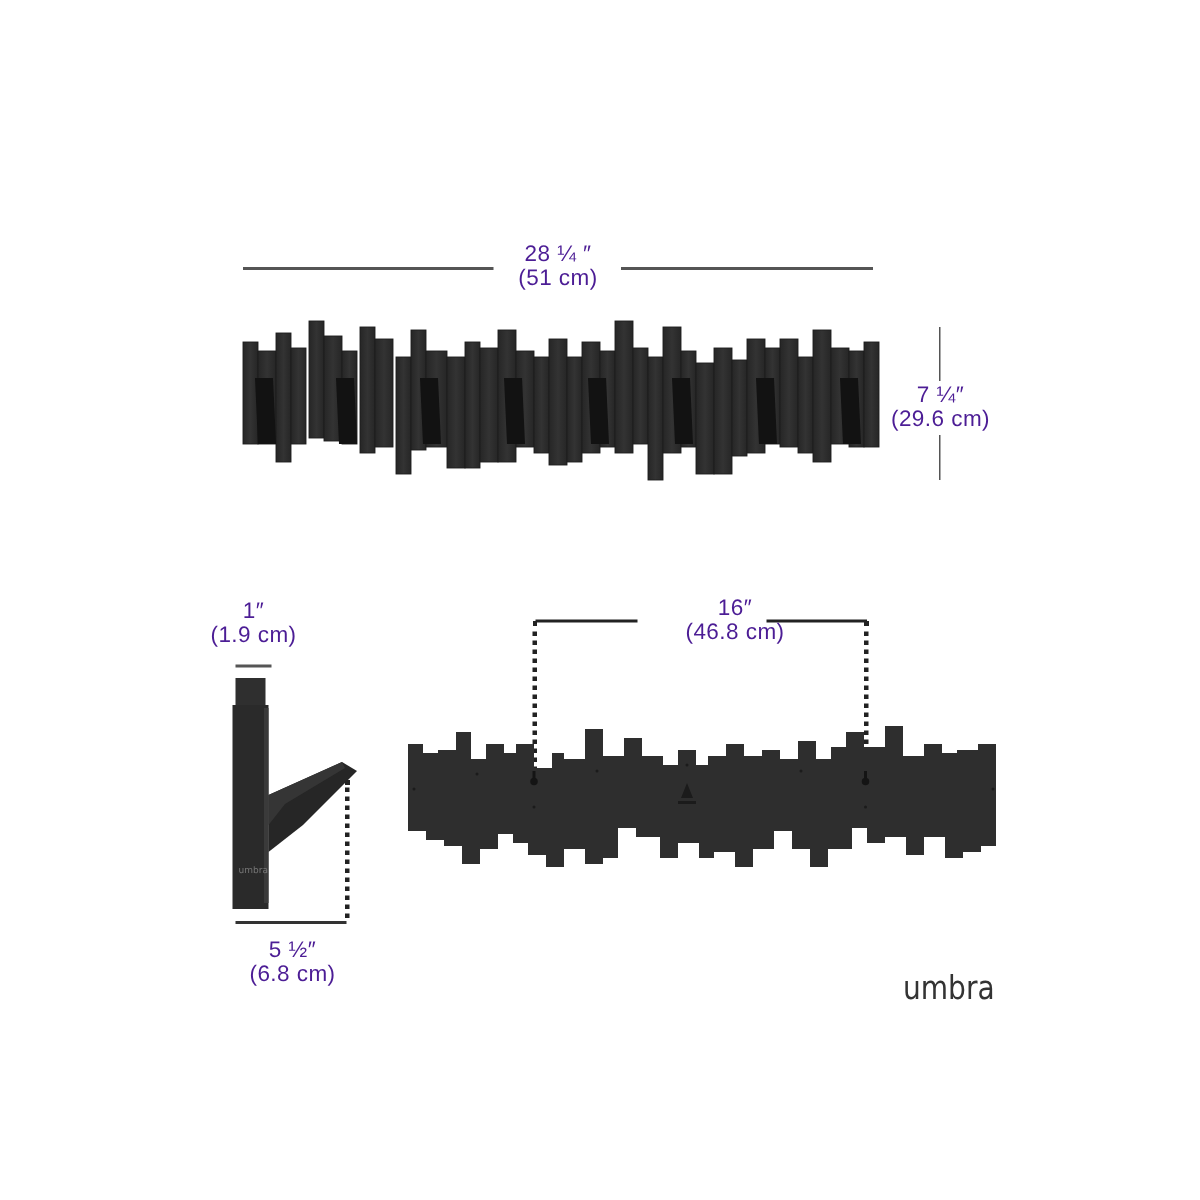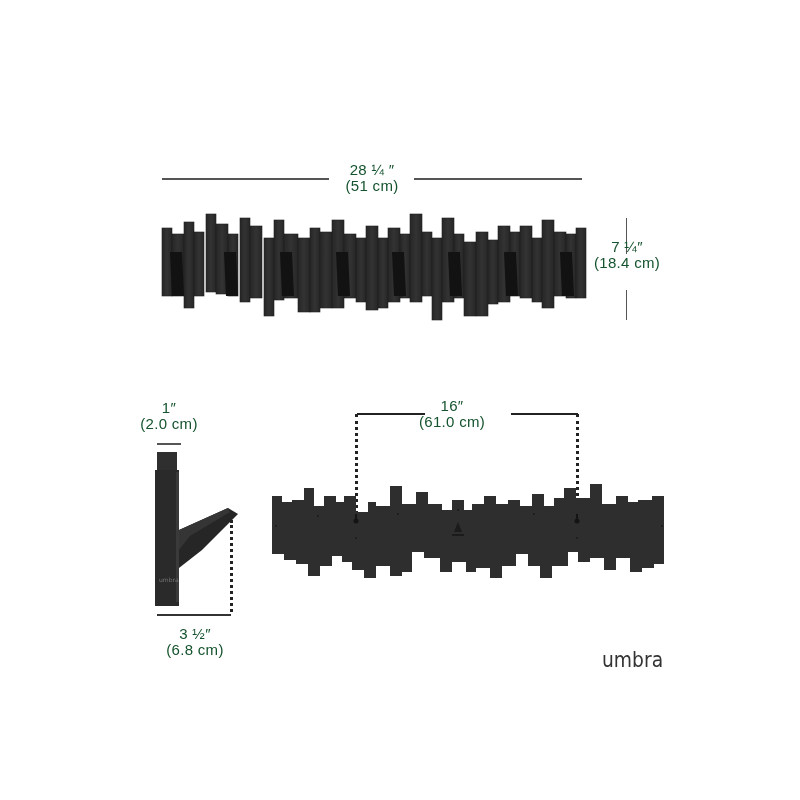--- a/index.html
+++ b/index.html
@@ -4,21 +4,21 @@
   <style>
     html, body { margin: 0; padding: 0; }
     body {
       width: 800px; height: 800px; background: #ffffff;
       position: relative; overflow: hidden;
       font-family: "Liberation Sans", "DejaVu Sans", sans-serif;
       color: #3a3a3a;
     }
     .label {
       position: absolute; text-align: center; font-size: 15px; line-height: 16px;
-      color: #14532d; letter-spacing: 0.3px;
+      color: #4c1d95; letter-spacing: 0.3px;
     }
     .hline { position: absolute; height: 2px; background: #555; }
     .vline { position: absolute; width: 2px; background: #555; }
     .dotv { position: absolute; width: 0; border-left: 3px dotted #222; }
     .brand {
       position: absolute; font-family: "DejaVu Sans", sans-serif;
       font-size: 22px; color: #333; letter-spacing: 0px;
       transform: scaleX(0.85); transform-origin: left top;
     }
     svg { position: absolute; overflow: visible; }
@@ -88,52 +88,52 @@
     <polygon points="176,40 188,40 190,84 178,84"></polygon>
     <polygon points="232,40 244,40 246,84 234,84"></polygon>
     <polygon points="288,40 300,40 302,84 290,84"></polygon>
     <polygon points="344,40 356,40 358,84 346,84"></polygon>
     <polygon points="400,40 412,40 414,84 402,84"></polygon>
   </g>
 </svg>
 
 <div class="vline" style="left:626px; top:218px; width:1px; height:36px;"></div>
 <div class="vline" style="left:626px; top:290px; width:1px; height:30px;"></div>
-<div class="label" style="left:584px; top:239px; width:86px;">
+<div class="label" style="left:584px; top:256px; width:86px;">
   <div>7 ¼″</div>
-  <div>(18.4 cm)</div>
+  <div>(29.6 cm)</div>
 </div>
 
 <div class="label" style="left:126px; top:400px; width:86px;">
   <div>1″</div>
-  <div>(2.0 cm)</div>
+  <div>(1.9 cm)</div>
 </div>
 <div class="hline" style="left:157px; top:443px; width:24px;"></div>
 
 <svg width="90" height="160" style="left:150px; top:450px;" viewBox="0 0 90 160">
   <rect x="7" y="2" width="20" height="18" fill="#2f2f2f"></rect>
   <rect x="5" y="20" width="24" height="136" fill="#2a2a2a"></rect>
   <rect x="26" y="22" width="3" height="130" fill="#3a3a3a"></rect>
   <polygon points="29,80 78,58 88,64 52,100 29,118" fill="#262626"></polygon>
   <polygon points="29,80 78,58 80,62 40,86 29,100" fill="#353535"></polygon>
   <text x="9" y="132" font-size="6" fill="#777" font-family="DejaVu Sans, sans-serif">umbra</text>
 </svg>
 
 <div class="dotv" style="left:230px; top:520px; height:92px;"></div>
 <div class="hline" style="left:157px; top:614px; width:74px; background:#333;"></div>
 <div class="label" style="left:152px; top:626px; width:86px;">
-  <div>3 ½″</div>
+  <div>5 ½″</div>
   <div>(6.8 cm)</div>
 </div>
 
 <div class="hline" style="left:357px; top:413px; width:68px; background:#222;"></div>
 <div class="hline" style="left:511px; top:413px; width:67px; background:#222;"></div>
-<div class="label" style="left:404px; top:398px; width:96px;text-align:center;">
+<div class="label" style="left:442px; top:398px; width:96px;text-align:center;">
   <div>16″</div>
-  <div>(61.0 cm)</div>
+  <div>(46.8 cm)</div>
 </div>
 <div class="dotv" style="left:355px; top:414px; height:100px;"></div>
 <div class="dotv" style="left:576px; top:414px; height:100px;"></div>
 
 <svg width="400" height="110" style="left:272px; top:476px;" viewBox="0 0 400 110">
   <path fill="#2e2e2e" d="
     M0,20 L10,20 L10,26 L20,26 L20,24 L32,24 L32,12 L42,12 L42,30 L52,30 L52,20 L64,20 L64,26 L72,26 L72,20 L84,20 L84,36 L96,36 L96,26 L104,26 L104,30 L118,30 L118,10 L130,10 L130,28 L144,28 L144,16 L156,16 L156,28 L170,28 L170,34 L180,34 L180,24 L192,24 L192,34 L200,34 L200,28 L212,28 L212,20 L224,20 L224,28 L236,28 L236,24 L248,24 L248,30 L260,30 L260,18 L272,18 L272,30 L282,30 L282,22 L292,22 L292,12 L304,12 L304,22 L318,22 L318,8 L330,8 L330,28 L344,28 L344,20 L356,20 L356,26 L366,26 L366,24 L380,24 L380,20 L392,20
     L392,88 L382,88 L382,92 L370,92 L370,96 L358,96 L358,82 L344,82 L344,94 L332,94 L332,82 L318,82 L318,86 L306,86 L306,76 L296,76 L296,90 L280,90 L280,102 L268,102 L268,90 L256,90 L256,78 L244,78 L244,90 L230,90 L230,102 L218,102 L218,92 L204,92 L204,96 L194,96 L194,86 L180,86 L180,96 L168,96 L168,82 L152,82 L152,76 L140,76 L140,96 L130,96 L130,100 L118,100 L118,90 L104,90 L104,102 L92,102 L92,94 L80,94 L80,86 L70,86 L70,80 L60,80 L60,90 L48,90 L48,100 L36,100 L36,88 L24,88 L24,84 L12,84 L12,78 L0,78 Z"></path>
   <g fill="#141414">
     <circle cx="84" cy="45" r="2.5"></circle>

